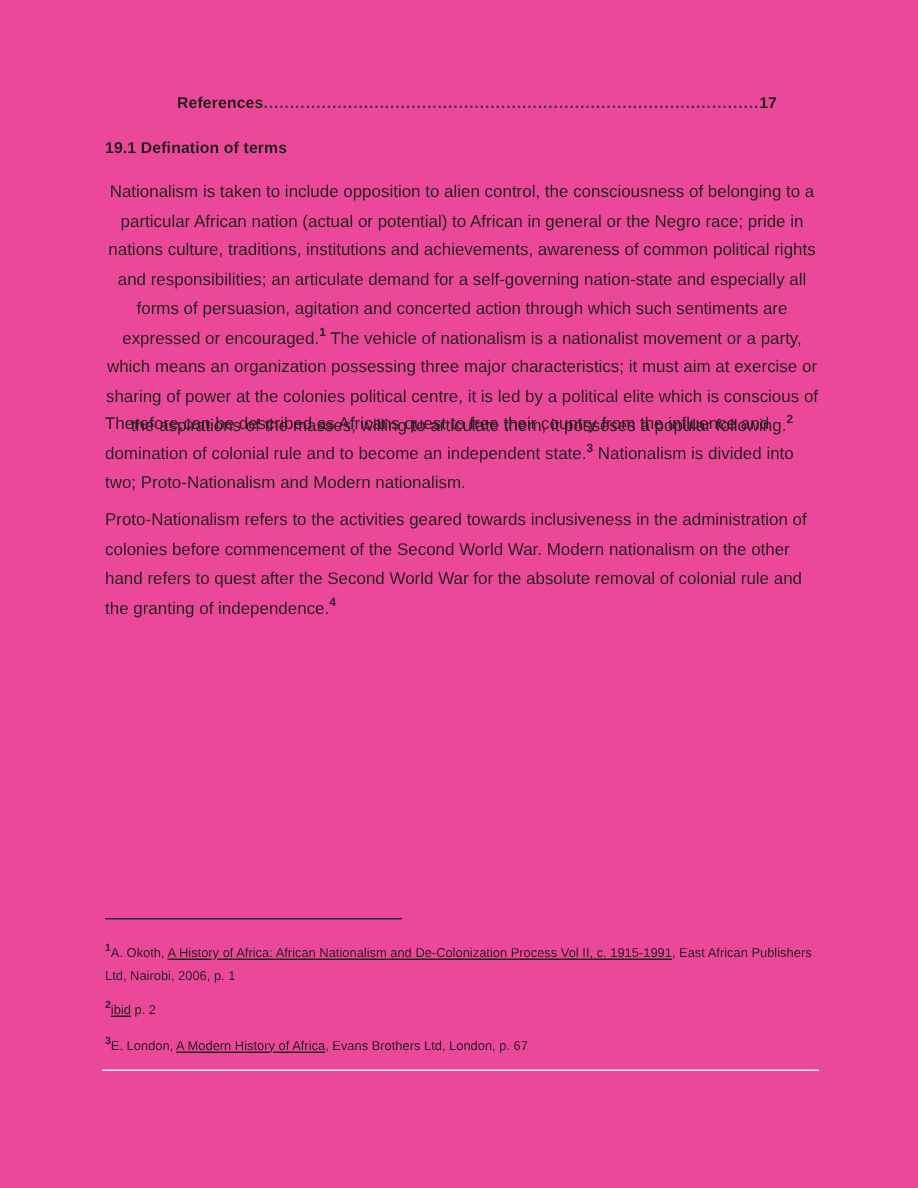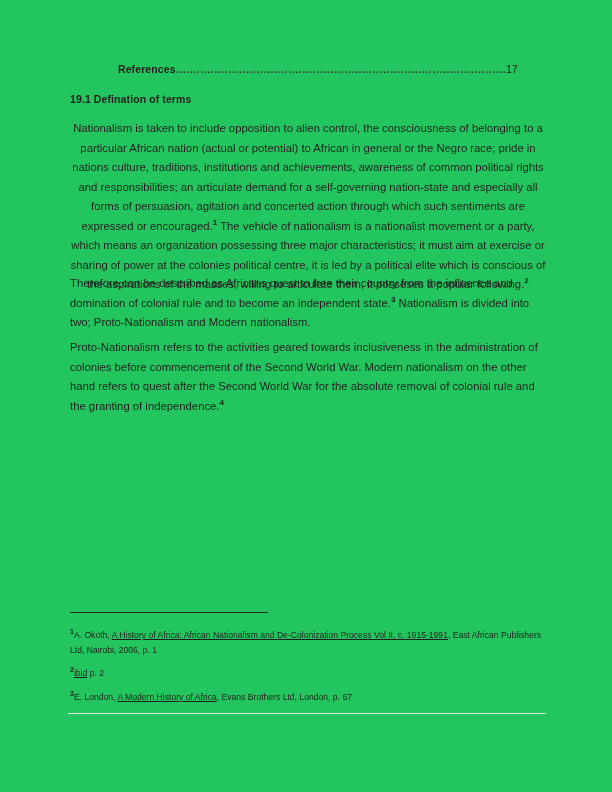--- a/index.html
+++ b/index.html
@@ -13,21 +13,21 @@
     position: relative;
     font-family: "Liberation Sans", sans-serif;
     color: #231f20;
     overflow: hidden;
   }
   .page {
     position: absolute;
     left: 0; top: 0;
     width: 612px;
     height: 792px;
-    background: #22c55e;
+    background: #ec4899;
   }
 
   
   .toc-line {
     position: absolute;
     left: 118px;
     top: 63px;
     width: 400px;
     font-size: 10.5px;
     font-weight: bold;
@@ -39,21 +39,21 @@
   .toc-label { flex: 0 0 auto; }
   .toc-leader {
     flex: 1 1 auto;
     overflow: hidden;
     font-weight: bold;
     font-size: 10.5px;
     letter-spacing: 0.6px;
     color: #3a3a3a;
     margin: 0 0px;
   }
-  .toc-page { flex: 0 0 auto; font-weight: normal; text-align: center; }
+  .toc-page { flex: 0 0 auto; font-weight: bold; text-align: center; }
 
   
   .section-heading {
     position: absolute;
     left: 70px;
     top: 84px;
     font-size: 10.5px;
     font-weight: bold;
     letter-spacing: 0.1px;
     text-align: right;

